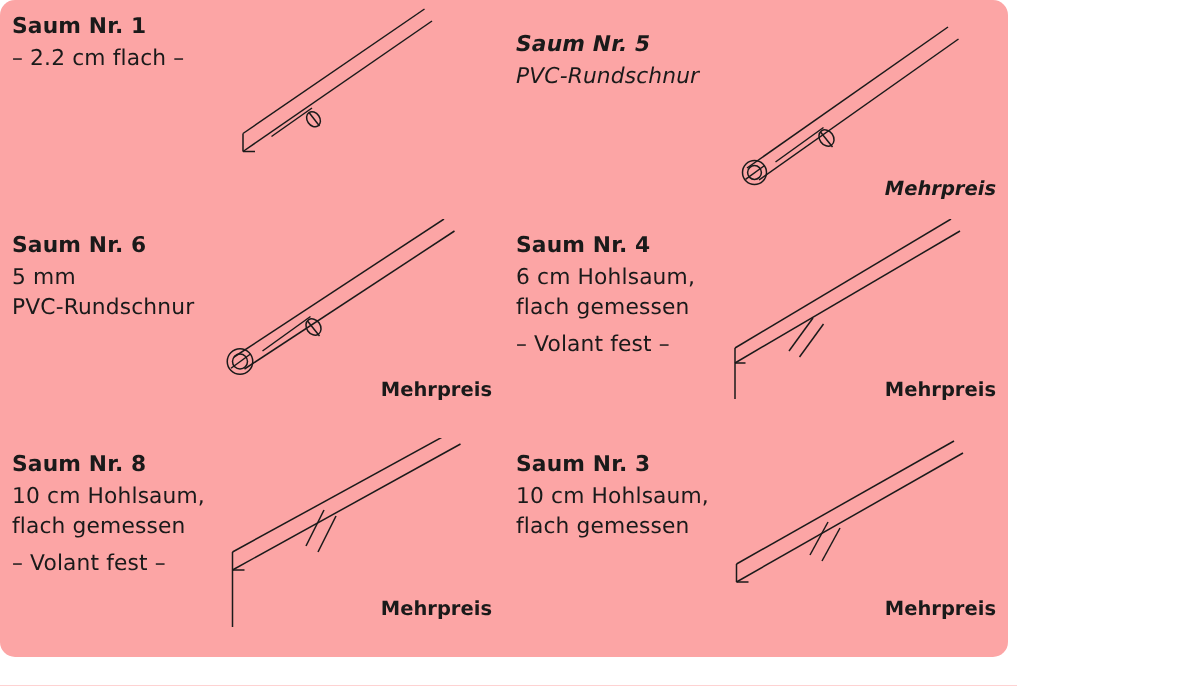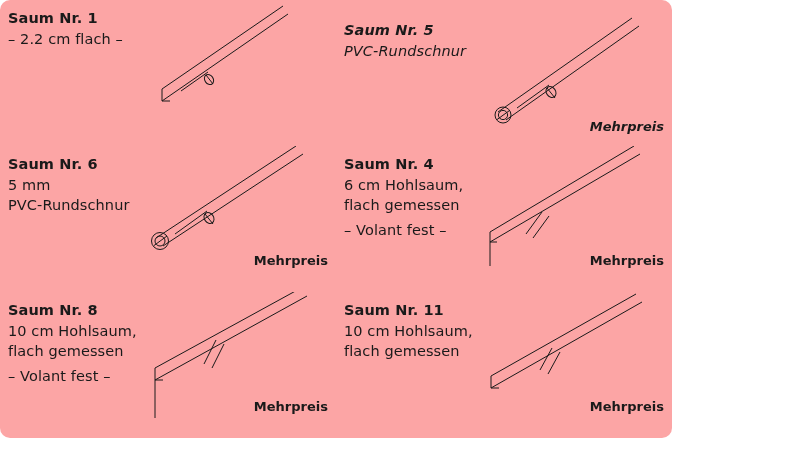--- a/index.html
+++ b/index.html
@@ -176,20 +176,20 @@
           <path d="M155 96 L306 10"></path>
           <path d="M155 96 L155 84"></path>
           <path d="M155 84 L300 2"></path>
           <path d="M155 96 L163 96"></path>
           <path d="M204 78 L216 56"></path>
           <path d="M212 82 L224 60"></path>
         </g>
       </svg>
     </div>
     <div class="txt">
-      <span class="line title">Saum Nr. 11</span>
+      <span class="line title">Saum Nr. 3</span>
       <span class="line">10 cm Hohlsaum,</span>
       <span class="line">flach gemessen</span>
     </div>
     <div class="mehr">Mehrpreis</div>
   </div>
 
 </div>
 
 </body></html>

